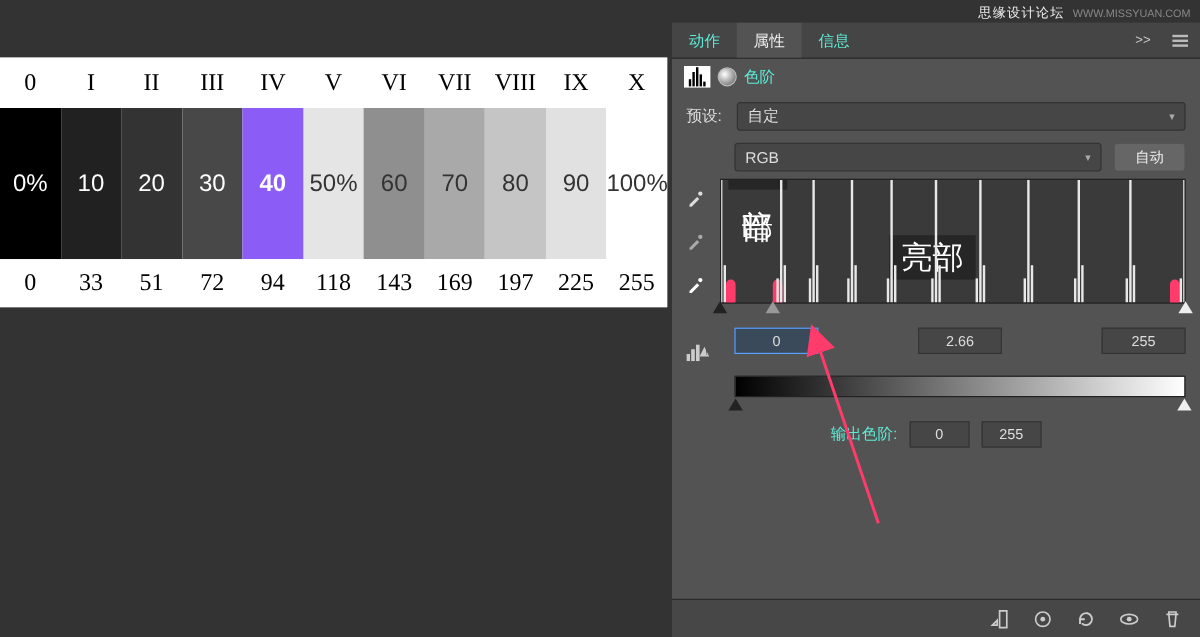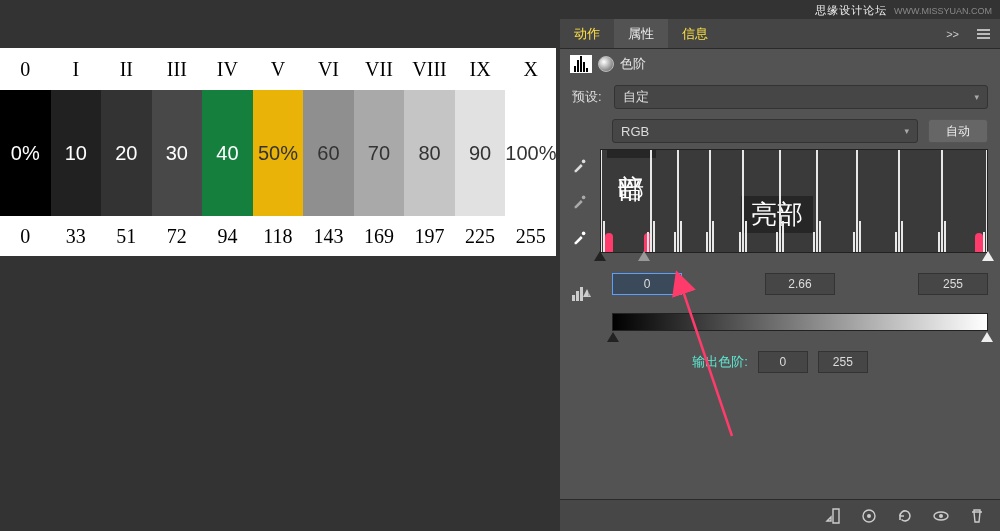--- a/index.html
+++ b/index.html
@@ -14,32 +14,32 @@
 .chart td{text-align:center;font-family:"Times New Roman",serif;font-size:20px;color:#000}
 .chart .roman td{height:42px;background:#fff}
 .chart .swatch td{height:126px}
 .chart .swatch td span{color:#fff;font-size:20px}
 .chart .swatch td.lt span{color:#333}
 .chart .values td{height:40px;background:#fff}
 
 
 .panel{position:absolute;right:0;top:19px;width:440px;height:512px;background:#535353;font-size:13px}
 .tabs{display:flex;align-items:center;height:30px;background:#454545;border-bottom:1px solid #2a2a2a}
-.tab{padding:0 14px;height:100%;display:flex;align-items:center;color:#fde047;cursor:pointer}
+.tab{padding:0 14px;height:100%;display:flex;align-items:center;color:#5eead4;cursor:pointer}
 .tab.active{background:#535353;color:#eee}
 .tabs .spacer{flex:1}
 .tabs .chev{padding:0 8px;color:#ccc;font-size:11px}
 .tabs .menu{padding:0 10px;color:#ccc;display:flex;flex-direction:column;gap:2px}
 .tabs .menu span{width:13px;height:2px;background:#bbb;display:block}
 
 .subhead{display:flex;align-items:center;height:30px;padding:0 10px;gap:6px}
 .subhead .ic1{width:22px;height:18px;background:#fff;display:flex;align-items:flex-end;justify-content:center;gap:1px;padding:1px}
 .subhead .ic1 i{width:2px;background:#000;display:block}
 .subhead .ic2{width:16px;height:16px;border:1px solid #bbb;border-radius:50%;background:radial-gradient(circle at 35% 35%,#fff,#555)}
-.subhead .lbl{color:#e5e5e5}
+.subhead .lbl{color:#5eead4}
 
 .row{display:flex;align-items:center;padding:6px 12px;gap:8px}
 .row label{color:#ddd;min-width:34px}
 .select{flex:1;height:24px;background:#464646;border:1px solid #333;border-radius:3px;display:flex;align-items:center;padding:0 8px;color:#ddd;justify-content:space-between}
 .select .car{font-size:9px;color:#aaa}
 .btn-auto{width:60px;height:24px;background:#666;border:1px solid #555;border-radius:3px;display:flex;align-items:center;justify-content:center;color:#eee;font-size:12px;cursor:pointer}
 
 .body{position:relative;padding:4px 12px 8px 12px}
 .eyedrops{position:absolute;left:10px;top:40px;display:flex;flex-direction:column;gap:16px}
 .eyed{width:20px;height:20px;display:flex;align-items:center;justify-content:center;cursor:pointer}
@@ -105,22 +105,22 @@
           <td>VII</td>
           <td>VIII</td>
           <td>IX</td>
           <td>X</td>
         </tr>
     <tr class="swatch" id="row-swatch">
           <td style="background: rgb(0, 0, 0);"><span>0%</span></td>
           <td style="background: rgb(33, 33, 33);"><span>10</span></td>
           <td style="background: rgb(51, 51, 51);"><span>20</span></td>
           <td style="background: rgb(72, 72, 72); margin-top: 23px;"><span>30</span></td>
-          <td style="background: #15803d;"><span>40</span></td>
-          <td class="lt" style="background: #eab308; margin-left: 32px;"><span>50%</span></td>
+          <td style="background: #8b5cf6; font-weight: bold;"><span>40</span></td>
+          <td class="lt" style="background: #e5e5e5; margin-left: 32px;"><span>50%</span></td>
           <td class="lt" style="background: rgb(143, 143, 143);"><span>60</span></td>
           <td class="lt" style="background: rgb(169, 169, 169);"><span>70</span></td>
           <td class="lt" style="background: rgb(197, 197, 197);"><span>80</span></td>
           <td class="lt" style="background: rgb(225, 225, 225);"><span>90</span></td>
           <td class="lt" style="background: rgb(255, 255, 255);"><span>100%</span></td>
         </tr>
     <tr class="values" id="row-values">
           <td>0</td>
           <td>33</td>
           <td>51</td>

